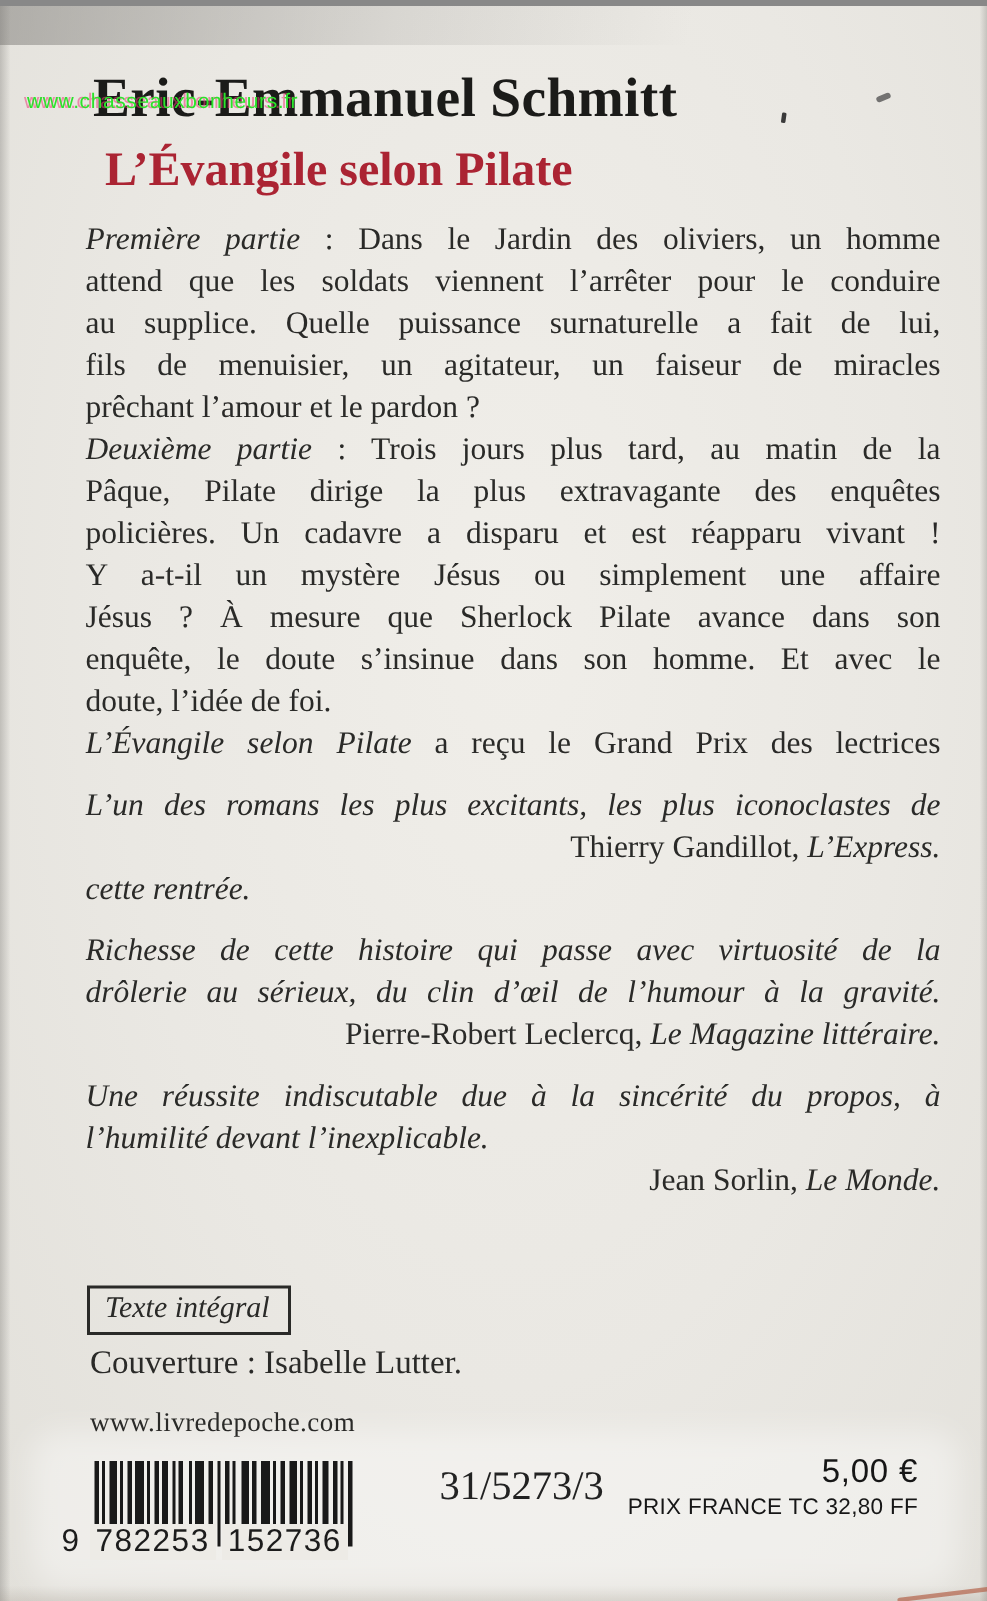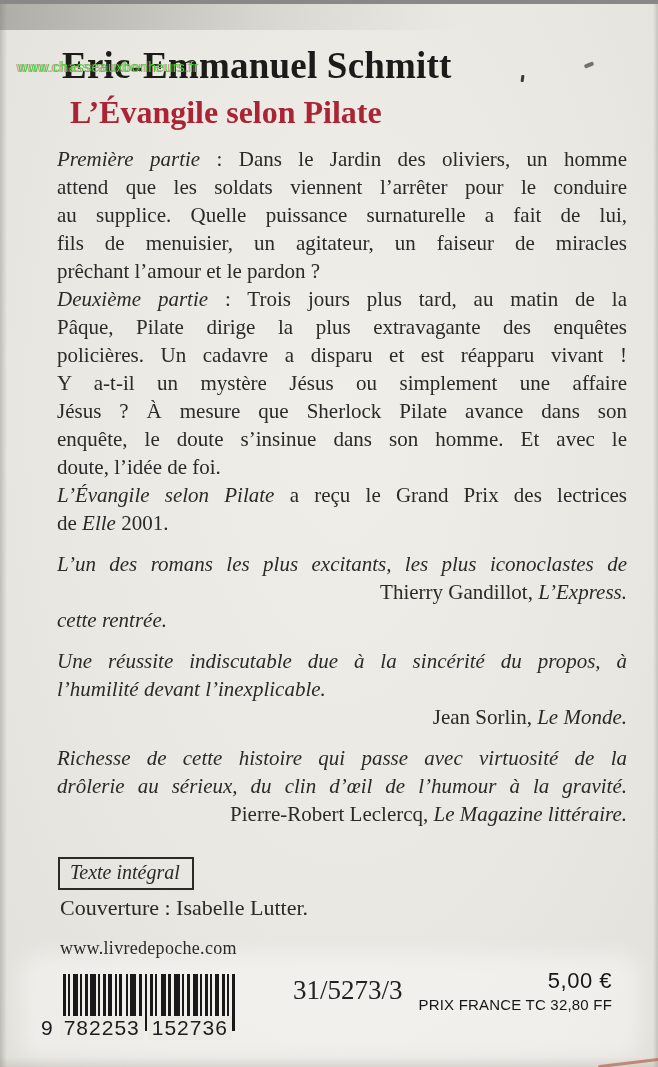--- a/index.html
+++ b/index.html
@@ -117,36 +117,35 @@
         <div class="line just"><span class="it">Deuxième partie</span><span> : Trois jours plus tard, au matin de la</span></div>
         <div class="line just"><span>Pâque, Pilate dirige la plus extravagante des enquêtes</span></div>
         <div class="line just"><span>policières. Un cadavre a disparu et est réapparu vivant !</span></div>
         <div class="line just"><span>Y a-t-il un mystère Jésus ou simplement une affaire</span></div>
         <div class="line just"><span>Jésus ? À mesure que Sherlock Pilate avance dans son</span></div>
         <div class="line just"><span>enquête, le doute s’insinue dans son homme. Et avec le</span></div>
         <div class="line"><span>doute, l’idée de foi.</span></div>
       </div>
       <div class="block body">
         <div class="line just"><span class="it">L’Évangile selon Pilate</span><span> a reçu le Grand Prix des lectrices</span></div>
-        <div class="line"><span>de </span><span class="it">Elle</span><span> 2001.</span></div>
       </div>
       <div class="block quote">
         <div class="line just"><span class="it">L’un des romans les plus excitants, les plus iconoclastes de</span></div>
         <div class="line right"><span>Thierry Gandillot, </span><span class="it">L’Express.</span></div>
         <div class="line"><span class="it">cette rentrée.</span></div>
       </div>
       <div class="block quote">
+        <div class="line just"><span class="it">Richesse de cette histoire qui passe avec virtuosité de la</span></div>
+        <div class="line just"><span class="it">drôlerie au sérieux, du clin d’œil de l’humour à la gravité.</span></div>
+        <div class="line right"><span>Pierre-Robert Leclercq, </span><span class="it">Le Magazine littéraire.</span></div>
+      </div>
+      <div class="block quote">
         <div class="line just"><span class="it">Une réussite indiscutable due à la sincérité du propos, à</span></div>
         <div class="line"><span class="it">l’humilité devant l’inexplicable.</span></div>
         <div class="line right"><span>Jean Sorlin, </span><span class="it">Le Monde.</span></div>
-      </div>
-      <div class="block quote">
-        <div class="line just"><span class="it">Richesse de cette histoire qui passe avec virtuosité de la</span></div>
-        <div class="line just"><span class="it">drôlerie au sérieux, du clin d’œil de l’humour à la gravité.</span></div>
-        <div class="line right"><span>Pierre-Robert Leclercq, </span><span class="it">Le Magazine littéraire.</span></div>
       </div>
     </div>
 
   <div class="texte-integral-box">Texte intégral</div>
   <div class="couverture">Couverture : Isabelle Lutter.</div>
   <div class="website">www.livredepoche.com</div>
 
   <div class="barcode">
     <div class="bc-bars">
         <div class="bar guard" style="width: 3px; margin-right: 2px;"></div>

